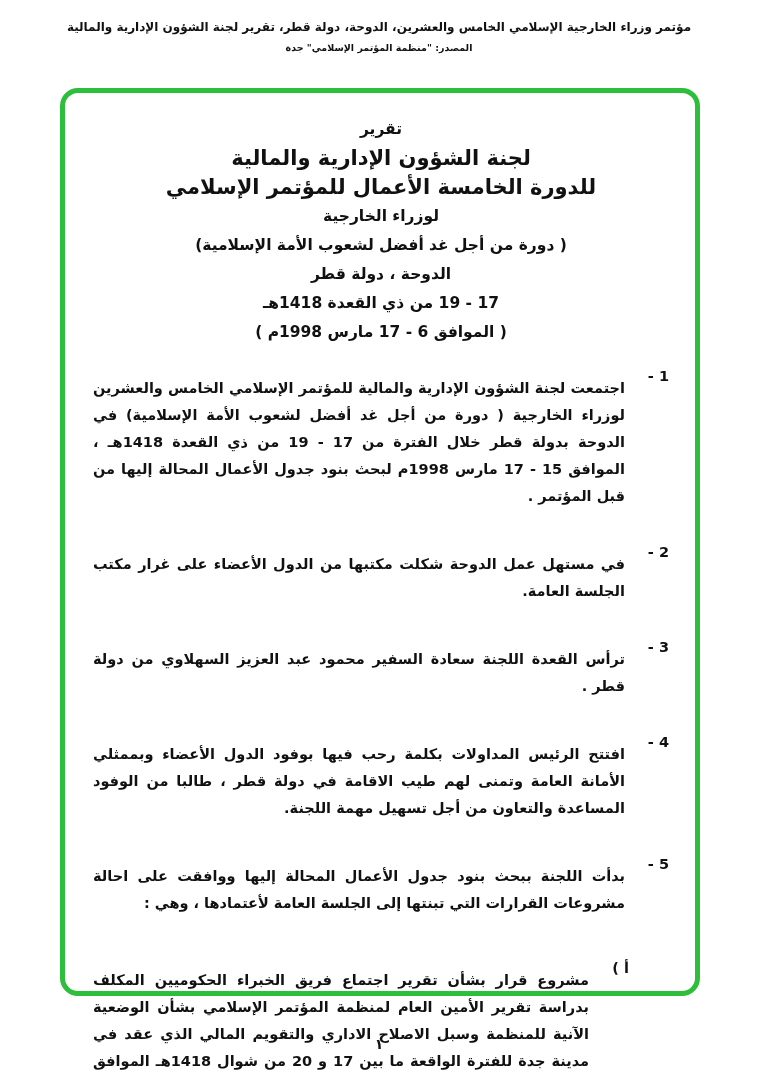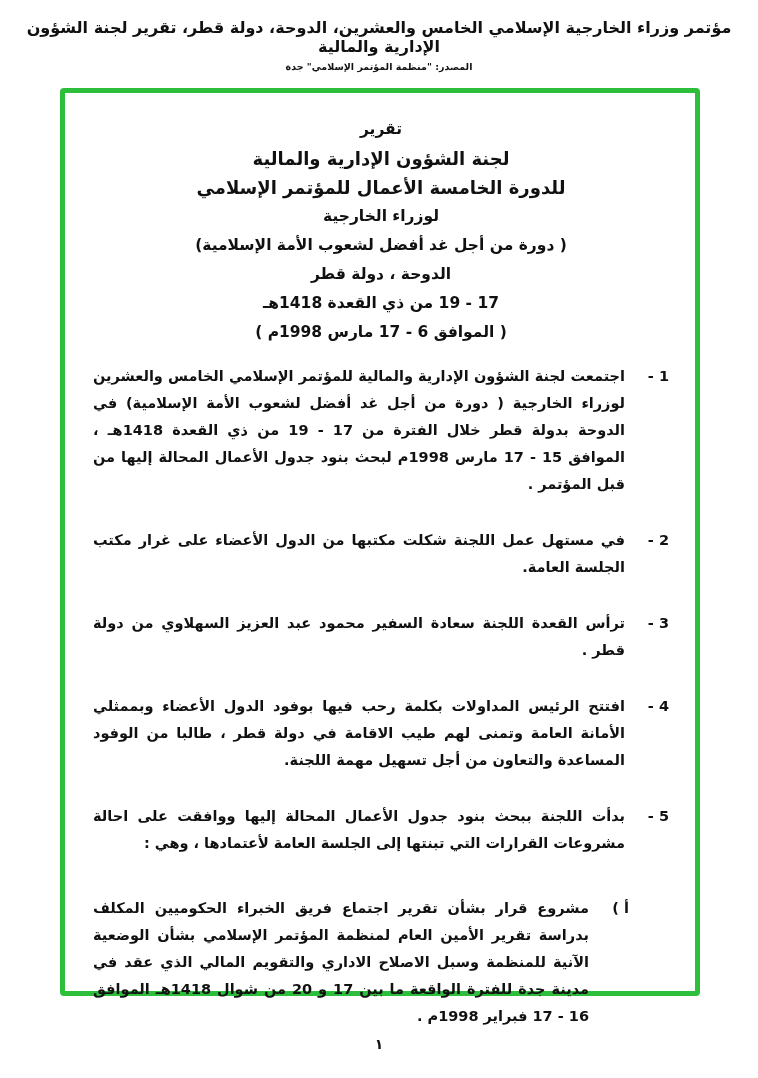--- a/index.html
+++ b/index.html
@@ -22,66 +22,67 @@
   }
   .top-header {
     position: absolute;
     top: 18px;
     left: 0;
     right: 0;
     text-align: center;
     font-weight: bold;
   }
   .hdr1 {
-    font-size: 16px;
+    font-size: 12px;
     line-height: 19px;
   }
   .hdr2 {
     font-size: 9.5px;
     line-height: 16px;
     margin-top: 3px;
   }
   .frame {
     position: absolute;
     top: 88px;
     right: 58px;
     width: 640px;
     height: 908px;
     border: 5px solid #2dbe3c;
-    border-radius: 4px;
+    border-radius: 18px;
     box-sizing: border-box;
     padding: 22px 26px 16px 28px;
   }
   .title-block {
     text-align: center;
     font-weight: bold;
     font-size: 15.5px;
     line-height: 29px;
     margin-bottom: 16px;
   }
   .title-block .t-big {
-    font-size: 18px;
+    font-size: 21px;
   }
   .item {
     display: flex;
     gap: 14px;
     margin-bottom: 29px;
     font-size: 14.5px;
     font-weight: bold;
     line-height: 27px;
   }
   .item .num {
     min-width: 30px;
     direction: ltr;
     text-align: right;
     flex-shrink: 0;
   }
   .item .txt {
     flex: 1;
     text-align: justify;
+    margin-top: 12px;
   }
   .sub {
     margin-right: 40px;
     margin-top: 38px;
     margin-bottom: 0;
   }
   .sub .num {
     min-width: 26px;
     direction: rtl;
     text-align: right;
@@ -119,21 +120,21 @@
       <div>( الموافق 6 - 17 مارس 1998م )</div>
     </div>
 
     <div class="item">
       <div class="num">- 1</div>
       <div class="txt">اجتمعت لجنة الشؤون الإدارية والمالية للمؤتمر الإسلامي الخامس والعشرين لوزراء الخارجية ( دورة من أجل غد أفضل لشعوب الأمة الإسلامية) في الدوحة بدولة قطر خلال الفترة من 17 - 19 من ذي القعدة 1418هـ ، الموافق 15 - 17 مارس 1998م لبحث بنود جدول الأعمال المحالة إليها من قبل المؤتمر .</div>
     </div>
 
     <div class="item">
       <div class="num">- 2</div>
-      <div class="txt">في مستهل عمل اللجنة شكلت مكتبها من الدول الأعضاء على غرار  مكتب الجلسة العامة.</div>
+      <div class="txt">في مستهل عمل الدوحة شكلت مكتبها من الدول الأعضاء على غرار  مكتب الجلسة العامة.</div>
     </div>
 
     <div class="item">
       <div class="num">- 3</div>
       <div class="txt">ترأس القعدة اللجنة سعادة السفير محمود عبد العزيز السهلاوي من دولة قطر .</div>
     </div>
 
     <div class="item">
       <div class="num">- 4</div>
       <div class="txt">افتتح الرئيس المداولات بكلمة رحب فيها بوفود الدول الأعضاء وبممثلي الأمانة العامة وتمنى لهم طيب الاقامة في دولة قطر ، طالبا من الوفود المساعدة والتعاون من أجل تسهيل مهمة اللجنة.</div>

